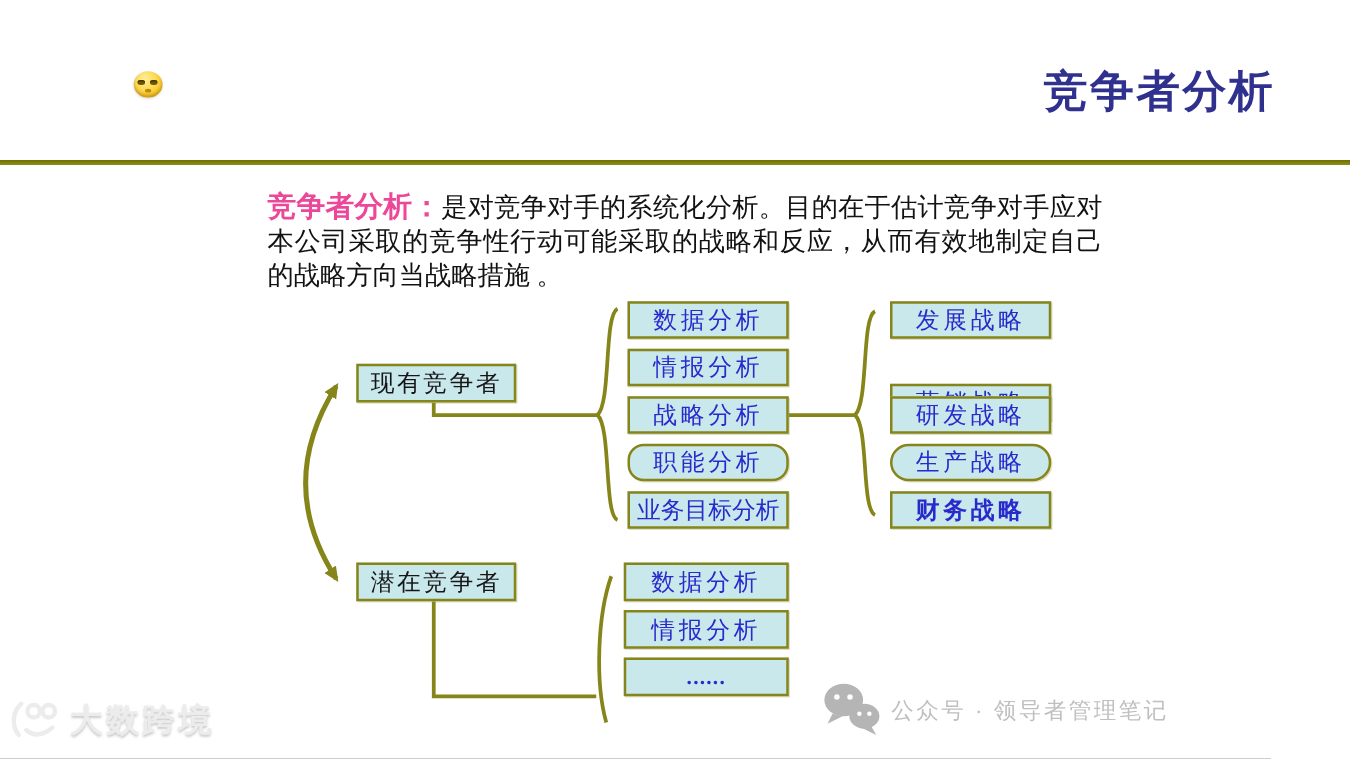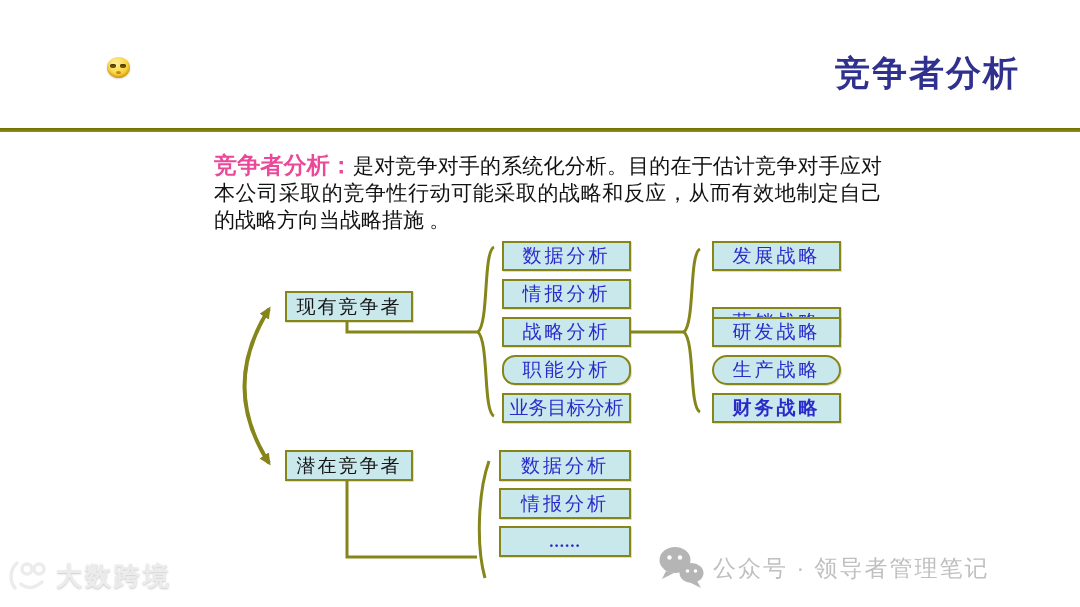--- a/index.html
+++ b/index.html
@@ -66,21 +66,21 @@
   
   .p0{left:499px;top:450px;width:132px;height:31px;}
   .p1{left:499px;top:488px;width:132px;height:31px;}
   .p2{left:499px;top:526px;width:132px;height:31px;}
 
   .connectors{position:absolute;left:0;top:0;pointer-events:none;}
 
   
   .wechat-wm{position:absolute;left:657px;top:542px;width:420px;height:52px;
     display:flex;align-items:center;font-family:"Liberation Sans","DejaVu Sans",sans-serif;}
-  .wechat-wm .txt{margin-left:8px;font-size:23px;color:#BFBFBF;letter-spacing:2px;white-space:nowrap;}
+  .wechat-wm .txt{margin-left:8px;font-size:18px;color:#BFBFBF;letter-spacing:2px;white-space:nowrap;}
 
   .brand-wm{position:absolute;left:6px;top:558px;display:flex;align-items:flex-end;
     font-family:"Liberation Sans","DejaVu Sans",sans-serif;}
   .brand-wm .txt{margin-left:6px;font-size:26px;font-weight:bold;color:#ECECEC;
     letter-spacing:3px;text-shadow:0 1px 2px rgba(165,165,165,.6);white-space:nowrap;}
 </style>
 </head>
 <body>
 
 <div class="slide">

